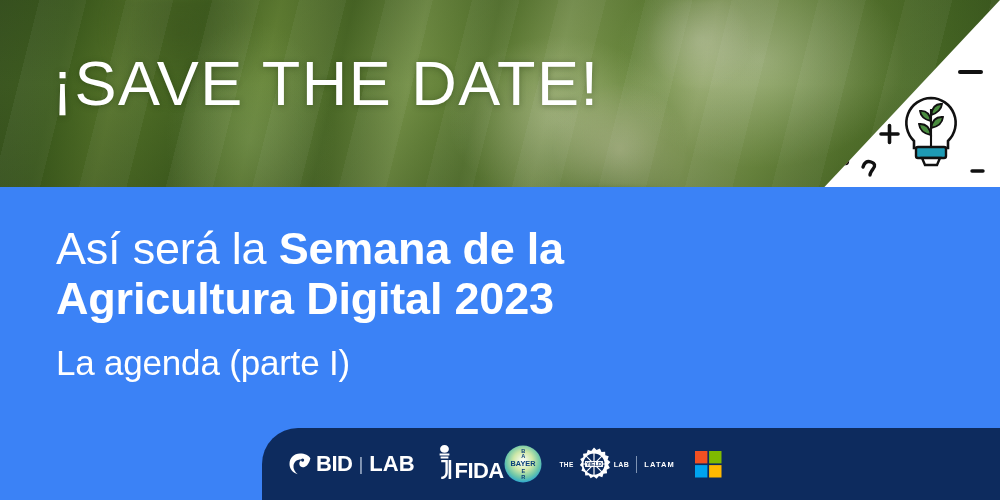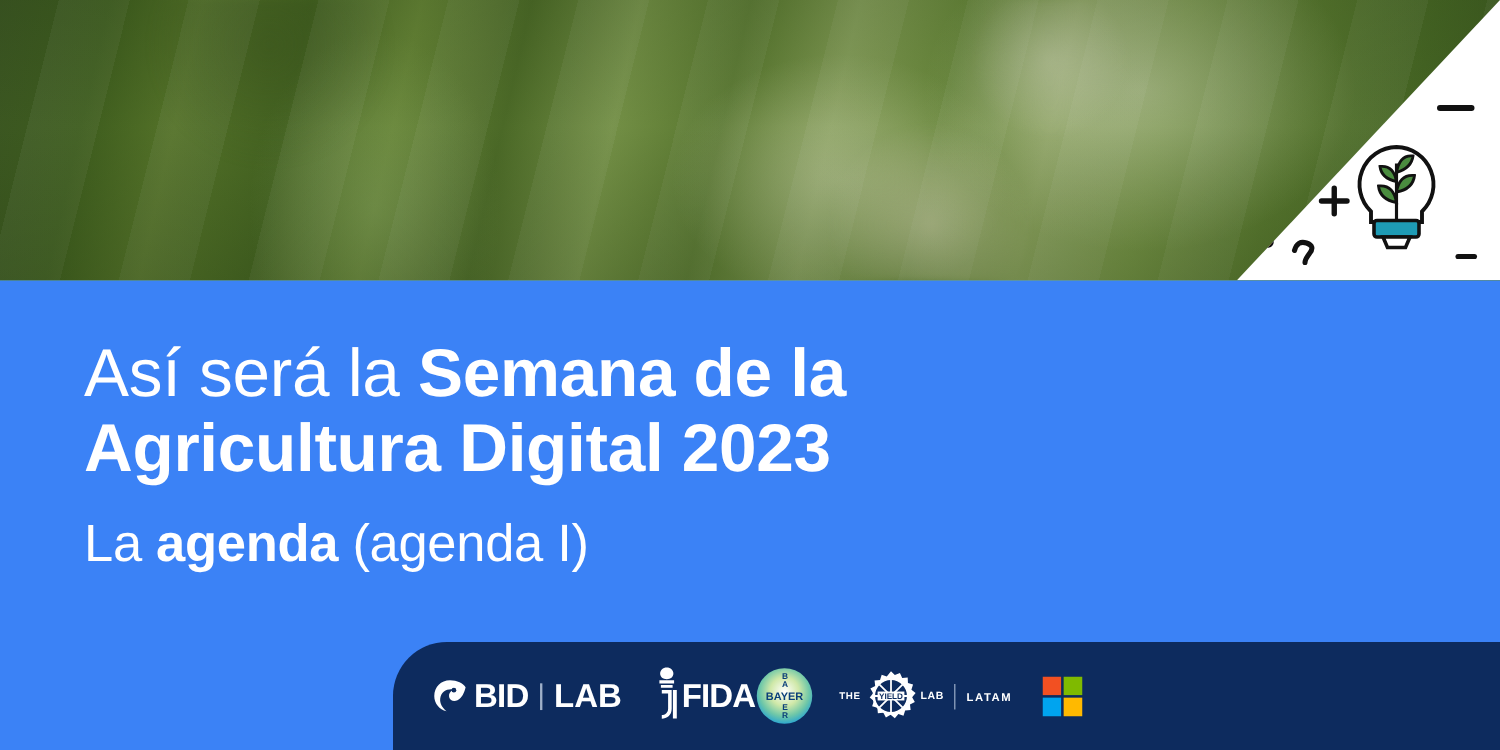--- a/index.html
+++ b/index.html
@@ -74,21 +74,21 @@
     position:absolute; left:56px; top:37px;
     color:#ffffff; font-size:45px; line-height:1.12;
     font-weight:300; letter-spacing:-0.2px;
     max-width:740px;
   }
   .headline b { font-weight:700; }
   .subhead {
     position:absolute; left:56px; top:156px;
     color:#ffffff; font-size:35px; font-weight:300; letter-spacing:-0.2px;
   }
-  .subhead b { font-weight:700; }
+  .subhead b { font-weight:400; }
 
   
   .logo-bar {
     position:absolute; left:262px; bottom:0; width:738px; height:72px;
     background:#0d2b5e;
     border-top-left-radius:36px;
     border-bottom-left-radius:0;
     display:flex; align-items:center; justify-content:flex-start;
     gap:0px; padding-left:20px;
   }
@@ -97,21 +97,21 @@
   .lg-bid { margin-left:6px; }
   .bid-text { font-size:22px; font-weight:700; letter-spacing:-0.5px; margin-left:4px; }
   .bid-div { color:#9fb0c9; font-size:19px; font-weight:300; margin:0 6px; }
   .lab-text { font-size:22px; font-weight:700; letter-spacing:0px; }
 
   .lg-caf { margin-left:18px; display:flex; align-items:center; }
   .caf-word { font-size:23px; font-weight:800; font-style:italic; letter-spacing:-1.5px; }
   .caf-sub { margin-left:3px; line-height:1.05; }
   .caf-sub div { font-size:5.2px; font-weight:700; letter-spacing:0.1px; white-space:nowrap; }
 
-  .lg-fida { margin-left:20px; display:flex; align-items:center; }
+  .lg-fida { margin-left:20px; display:flex; align-items:flex-end; }
   .fida-word { font-size:22px; font-weight:800; letter-spacing:-0.6px; margin-left:1px; }
 
   .lg-yli { margin-left:20px; display:flex; align-items:center; }
   .yl-the { font-size:6.5px; font-weight:700; letter-spacing:0.4px; margin-right:3px; }
   .yl-lab { font-size:7px; font-weight:700; letter-spacing:0.4px; margin-left:3px; }
   .yl-pipe { width:1px; height:17px; background:#7e93b3; margin:0 7px; }
   .yl-sub { font-size:7.5px; font-weight:700; letter-spacing:1.1px; }
 
   .lg-bayer { }
   .lg-yll { margin-left:16px; display:flex; align-items:center; }
@@ -122,20 +122,21 @@
 <body>
 
 <div class="canvas">
 
   <div class="hero">
     <div class="hero-blur"></div>
     <div class="hero-stripes"></div>
     <div class="hero-dark"></div>
   </div>
 
+  <div class="save-date">¡SAVE THE DATE!</div>
 
   <div class="icon-panel">
     <svg width="262" height="187" viewBox="0 0 262 187" xmlns="http://www.w3.org/2000/svg">
 
       <g transform="translate(100,8)">
         <circle cx="40" cy="40" r="36" fill="none" stroke="#111" stroke-width="2.2" stroke-dasharray="7 5"></circle>
         <circle cx="10.5" cy="19" r="4.4" fill="#fff" stroke="#111" stroke-width="2.2"></circle>
         <circle cx="69" cy="61" r="4.4" fill="#fff" stroke="#111" stroke-width="2.2"></circle>
         <line x1="40" y1="62" x2="40" y2="73" stroke="#111" stroke-width="2.4"></line>
         <g>
@@ -209,21 +210,21 @@
         </g>
       </g>
     </svg>
   </div>
 
   <div class="green-band">
     <div class="headline">
       <span>Así será la </span><b>Semana de la Agricultura Digital 2023</b>
     </div>
     <div class="subhead">
-      <span>La </span><b>agenda</b><span> (agenda I)</span>
+      <span>La </span><b>agenda</b><span> (parte I)</span>
     </div>
   </div>
 
   <div class="logo-bar">
 
     <div class="logo lg-bid">
       <svg width="24" height="24" viewBox="0 0 24 24">
         <path d="M12 1.5 C6 1.5 1.5 6 1.5 12 c0 5 3.4 9 8.2 10.2 C7 20 5 17 5.5 13.5
                  C6.2 9 10 7 14 7.6 c-2 1.4 -3 3 -2.6 5 C12 15 14.5 16 17 14.8
                  c3 -1.5 4.6 -5 5.4 -8.6 C20.8 3.5 16.8 1.5 12 1.5z" fill="#fff"></path>

